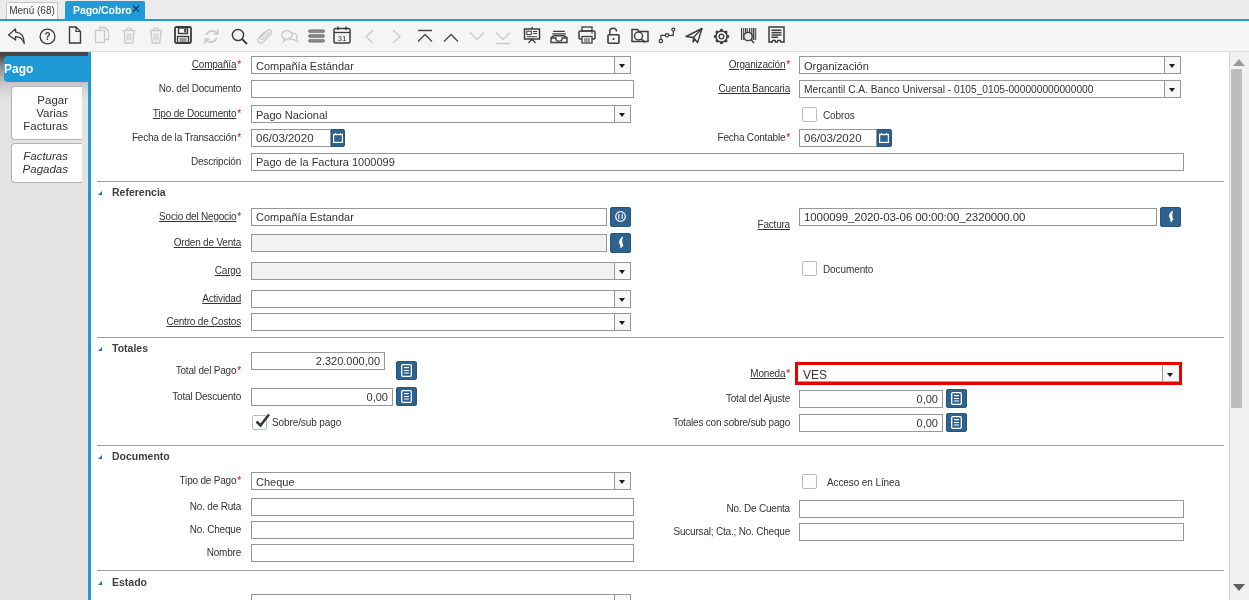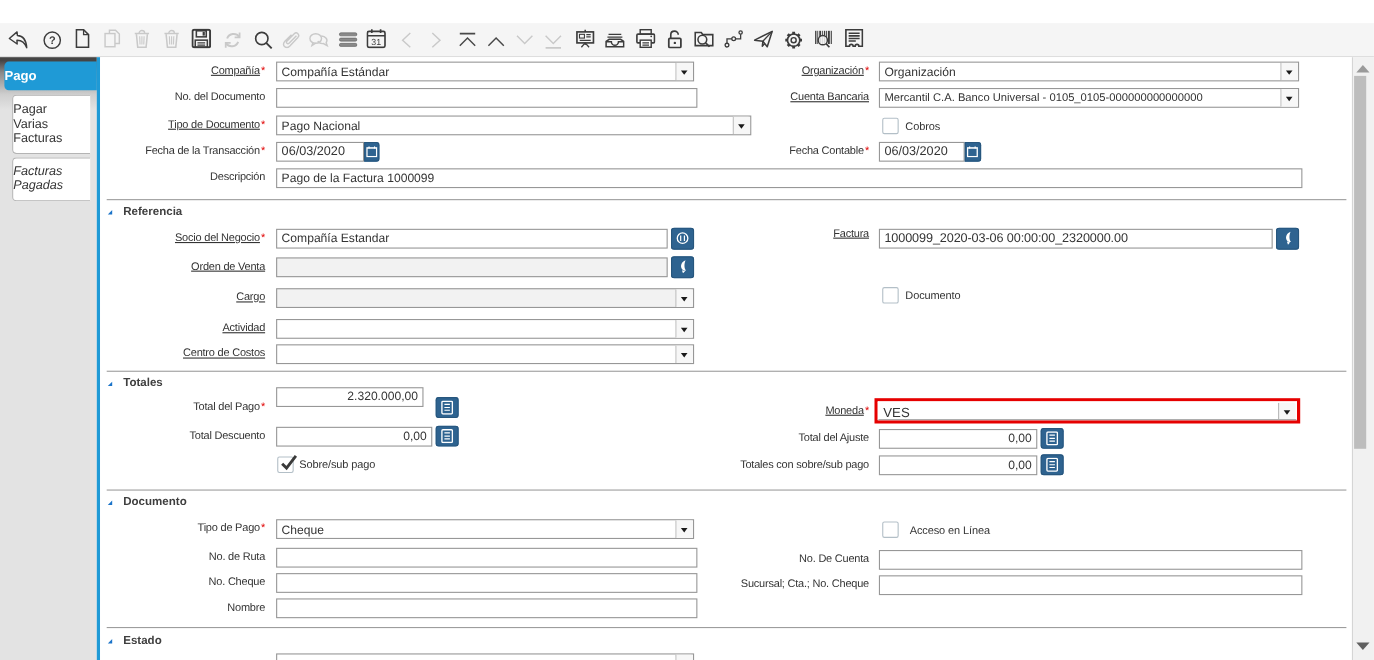--- a/index.html
+++ b/index.html
@@ -12,21 +12,21 @@
 .tab1{position:absolute;left:6px;top:2px;width:52px;height:17px;background:#fafafa;border:1px solid #c6c6c6;border-bottom:none;border-radius:2px 2px 0 0;font-size:10px;color:#3c3c3c;text-align:center;line-height:16px;white-space:nowrap}
 .tab2{position:absolute;left:65px;top:1px;width:80px;height:18px;background:#1f9ad6;border-radius:2px 2px 0 0;font-size:10.5px;font-weight:bold;color:#fff;text-align:left;line-height:18px;padding-left:8px;letter-spacing:-0.1px;white-space:nowrap}
 .tab2 .x{position:absolute;right:3px;top:3px;width:11px;height:11px;color:#173a52;font-weight:normal;font-size:12px;line-height:11px}
 
 #toolbar{position:absolute;left:0;top:21px;width:1249px;height:31px;background:#f5f5f5;border-bottom:1px solid #dcdcdc}
 #toolbar svg{position:absolute;top:6px}
 
 #sidebar{position:absolute;left:0;top:52px;width:88px;height:548px;background:#e3e3e3}
 #sidebar .grad{position:absolute;left:0;top:0;width:88px;height:48px;background:linear-gradient(#454545 0px,#454545 3px,#8a8a8a 14px,#cfcfcf 34px,#e3e3e3 48px)}
 #blueline{position:absolute;left:88px;top:52px;width:3px;height:548px;background:#1f9ad6}
-.stab{position:absolute;left:11px;width:71px;background:#fff;border:1px solid #b4b4b4;border-right:none;border-radius:4px 0 0 4px;color:#333;font-size:11.5px;text-align:left;padding-right:14px;display:flex;flex-direction:column;justify-content:center}
+.stab{position:absolute;left:11px;width:71px;background:#fff;border:1px solid #b4b4b4;border-right:none;border-radius:4px 0 0 4px;color:#333;font-size:11.5px;text-align:right;padding-right:14px;display:flex;flex-direction:column;justify-content:center}
 .stab div{line-height:13px}
 .stab.it{font-style:italic}
 #stab0{position:absolute;left:4px;top:56px;width:84px;height:26px;background:#1f9ad6;border-radius:4px 0 0 4px;color:#fff;font-weight:bold;font-size:12px;text-align:left;padding-right:15px;line-height:26px}
 
 #content{position:absolute;left:91px;top:52px;width:1139px;height:548px;background:#fff}
 
 #vscroll{position:absolute;left:1230px;top:52px;width:19px;height:548px;background:#f1f1f1}
 #vscroll .thumb{position:absolute;left:1px;top:17px;width:11px;height:339px;background:#bdbdbd}
 .sarr{position:absolute;left:3px;width:0;height:0}
 
@@ -44,20 +44,25 @@
 .cbx{position:absolute;width:15px;height:15px;background:#fff;border:1px solid #b3bfc7;border-radius:2px}
 .clabel{position:absolute;font-size:10px;letter-spacing:-0.1px;color:#343434;white-space:nowrap}
 .sep{position:absolute;left:97px;width:1127px;height:1px;background:#9d9d9d}
 .ghead{position:absolute;font-size:10.5px;font-weight:bold;color:#3f3f3f}
 .gtri{position:absolute;width:0;height:0;border-bottom:4px solid #1b74c9;border-left:4px solid transparent}
 </style>
 </head>
 <body>
 <div id="root">
 
+  <div id="tabbar">
+    <div class="bline"></div>
+    <div class="tab1">Menú (68)</div>
+    <div class="tab2">Pago/Cobro<span class="x">✕</span></div>
+  </div>
 
   <div id="toolbar">
     <svg style="left:6.5px;top:7px;" width="19" height="18" viewBox="0 0 19 18">
         <path d="M1.5 7 L8.5 1 L8.8 4.2 C14 4.5 17 9 17.3 15.5 C15.5 10.5 12.5 8.5 8.4 8.6 L8.6 12 Z" fill="none" stroke="#3c3c3c" stroke-width="1.3" stroke-linejoin="round"></path>
       </svg>
     <svg style="left:38.5px;top:7px;" width="17" height="17" viewBox="0 0 17 17">
         <circle cx="8.5" cy="8.5" r="7.4" fill="none" stroke="#3c3c3c" stroke-width="1.3"></circle>
         <text x="8.5" y="12" font-size="10" font-weight="bold" text-anchor="middle" fill="#3c3c3c" font-family="Liberation Sans">?</text>
       </svg>
     <svg style="left:67.0px;top:5px;" width="16" height="18" viewBox="0 0 16 18">
@@ -248,21 +253,21 @@
     <div class="combo" style="left:251px;top:56px;width:380px">Compañía Estándar<span class="ab"></span></div>
     <div class="lbl" style="right:459px;top:56px;line-height:18px"><u>Organización</u><span class="m">*</span></div>
     <div class="combo" style="left:799px;top:56px;width:382px">Organización<span class="ab"></span></div>
 
     <div class="lbl" style="right:1008px;top:80px;line-height:18px">No. del Documento</div>
     <div class="inp" style="left:251px;top:80px;width:383px"></div>
     <div class="lbl" style="right:459px;top:80px;line-height:18px"><u>Cuenta Bancaria</u></div>
     <div class="combo" style="left:799px;top:80px;width:382px;font-size:10.2px">Mercantil C.A. Banco Universal - 0105_0105-000000000000000<span class="ab"></span></div>
 
     <div class="lbl" style="right:1008px;top:105px;line-height:18px"><u>Tipo de Documento</u><span class="m">*</span></div>
-    <div class="combo" style="left:251px;top:105px;width:432px">Pago Nacional<span class="ab"></span></div>
+    <div class="combo" style="left:251px;top:105px;width:380px">Pago Nacional<span class="ab"></span></div>
     <div class="cbx" style="left:802px;top:107px"></div>
     <div class="clabel" style="left:823px;top:110px">Cobros</div>
 
     <div class="lbl" style="right:1008px;top:129px;line-height:18px">Fecha de la Transacción<span class="m">*</span></div>
     <div class="inp" style="left:251px;top:129px;width:80px;height:18px;font-size:11.5px">06/03/2020</div>
     <div class="bbtn" style="left:331px;top:129px;width:14px;height:18px;border-radius:0 3px 3px 0">
       <svg width="10" height="10" viewBox="0 0 10 10" style="position:absolute;left:2px;top:4px">
           <rect x="0.5" y="1.5" width="9" height="8" fill="none" stroke="#fff" stroke-width="1.4"></rect>
           <line x1="2.5" y1="0" x2="2.5" y2="2" stroke="#fff"></line>
           <line x1="7.5" y1="0" x2="7.5" y2="2" stroke="#fff"></line>
@@ -286,21 +291,21 @@
     <div class="ghead" style="left:112px;top:186px">Referencia</div>
     <div class="lbl" style="right:1008px;top:208px;line-height:18px"><u>Socio del Negocio</u><span class="m">*</span></div>
     <div class="inp" style="left:251px;top:208px;width:356px">Compañía Estandar</div>
     <div class="bbtn" style="left:610px;top:207px;height:20px">
       <svg width="13" height="13" viewBox="0 0 13 13" style="position:absolute;left:4px;top:3px">
           <circle cx="6.5" cy="6.5" r="4.8" fill="none" stroke="#fff" stroke-width="1.2"></circle>
           <line x1="4.8" y1="4" x2="4.8" y2="9" stroke="#fff" stroke-width="1.1"></line>
           <line x1="8.2" y1="4" x2="8.2" y2="9" stroke="#fff" stroke-width="1.1"></line>
         </svg>
     </div>
-    <div class="lbl" style="right:459px;top:204px;line-height:18px"><u>Factura</u></div>
+    <div class="lbl" style="right:459px;top:216px;line-height:18px"><u>Factura</u></div>
     <div class="inp" style="left:799px;top:208px;width:358px;font-size:11.5px;letter-spacing:-0.1px">1000099_2020-03-06 00:00:00_2320000.00</div>
     <div class="bbtn" style="left:1160px;top:207px;height:20px">
       <svg width="12" height="13" viewBox="0 0 12 13" style="position:absolute;left:5px;top:3px">
           <path d="M8.2 0.6 C4.6 2.2 3.2 5.4 4.8 8.4 C5.6 9.8 7.2 10.4 8.6 9.9 C7 8 6.8 4 8.2 0.6 Z M4.9 9.6 L7.8 10.5 L5.9 12.4 Z" fill="#fff"></path>
         </svg>
     </div>
     <div class="lbl" style="right:1008px;top:234px;line-height:18px"><u>Orden de Venta</u></div>
     <div class="inp dis" style="left:251px;top:234px;width:356px"></div>
     <div class="bbtn" style="left:610px;top:233px;height:20px">
       <svg width="12" height="13" viewBox="0 0 12 13" style="position:absolute;left:5px;top:3px">

